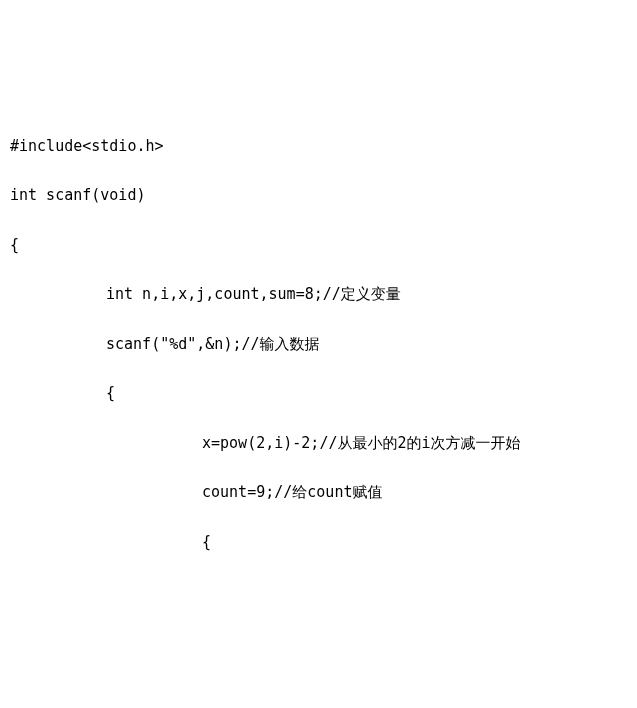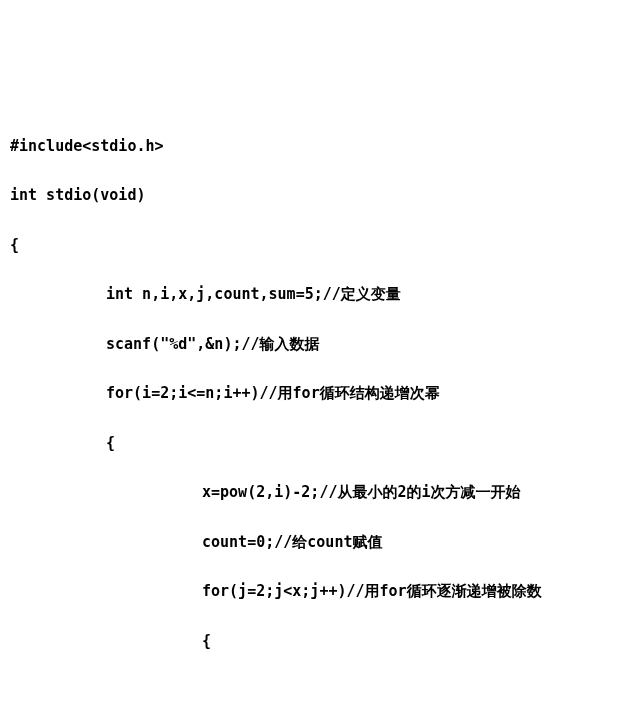--- a/index.html
+++ b/index.html
@@ -7,41 +7,38 @@
       padding: 10px;
       font-family: "SimSun", "Microsoft YaHei", monospace;
       font-size: 15px;
       line-height: 1.65;
       color: #000;
       background: #fff;
       white-space: pre;
     }
     .code-line {
       display: block;
-      font-weight: bold;
     }
     .indent-1 { padding-left: 96px; }
     .indent-2 { padding-left: 192px; }
   </style>
 </head>
 <body>
 
 
 
 <div>
 <span class="code-line">#include&lt;stdio.h&gt;</span>
-<span class="code-line">int stdio(void)</span>
+<span class="code-line">int scanf(void)</span>
 <span class="code-line">{</span>
-<span class="code-line indent-1">int n,i,x,j,count,sum=5;//定义变量</span>
+<span class="code-line indent-1">int n,i,x,j,count,sum=8;//定义变量</span>
 <span class="code-line indent-1">scanf("%d",&amp;n);//输入数据</span>
-<span class="code-line indent-1">for(i=2;i&lt;=n;i++)//用for循环结构递增次幂</span>
 <span class="code-line indent-1">{</span>
 <span class="code-line indent-2">x=pow(2,i)-2;//从最小的2的i次方减一开始</span>
-<span class="code-line indent-2">count=0;//给count赋值</span>
-<span class="code-line indent-2">for(j=2;j&lt;x;j++)//用for循环逐渐递增被除数</span>
+<span class="code-line indent-2">count=9;//给count赋值</span>
 <span class="code-line indent-2">{</span>
 
 
 
 
 
 
 
 
 

